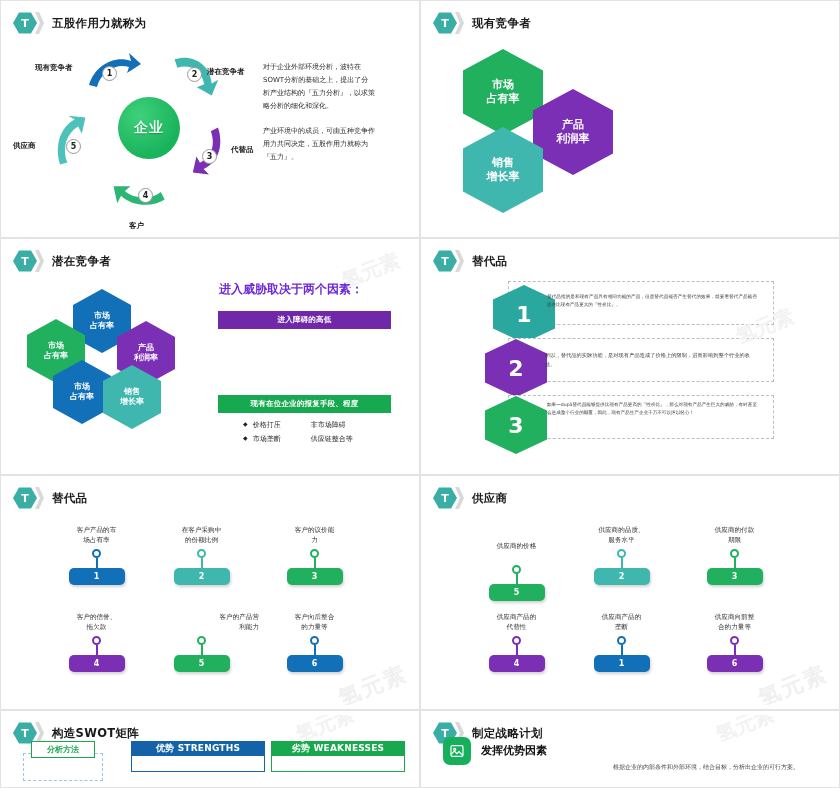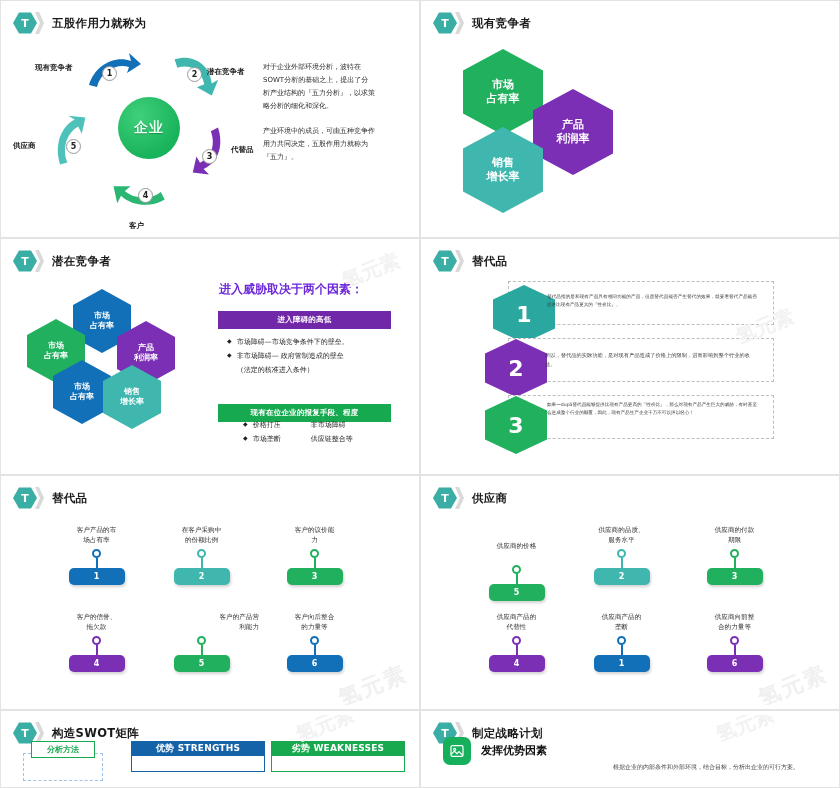--- a/index.html
+++ b/index.html
@@ -229,36 +229,22 @@
            <b>增长率</b>
           </div>
     </div>
 
     <div style="position:absolute;left:214px;top:38px;font-size:12px;font-weight:bold;color:#6d28d9;">进入威胁取决于两个因素：</div>
 
     <div class="bar" style="left:213px;top:68px;width:173px;height:18px;background:#7128a8;font-size:7.5px;">
       <span>进入障碍的高低</span>
     </div>
 
-    <div class="dlist" style="left:222px;top:92px;width:170px;">
-      <div>
-            <span class="dia">◆</span>
-        <span>市场障碍—市场竞争条件下的壁垒。</span>
-          </div>
-      <div>
-            <span class="dia">◆</span>
-        <span>非市场障碍— 政府管制造成的壁垒</span>
-          </div>
-      <div>
-            <span class="dia" style="visibility:hidden;">◆</span>
-        <span>（法定的核准进入条件）</span>
-          </div>
-    </div>
-
-    <div class="bar" style="left:213px;top:152px;width:173px;height:18px;background:#17a94f;font-size:7.5px;margin-top:9px;">
+
+    <div class="bar" style="left:213px;top:152px;width:173px;height:18px;background:#17a94f;font-size:7.5px;">
       <span>现有在位企业的报复手段、程度</span>
     </div>
 
     <div class="dlist" style="left:238px;top:175px;width:160px;">
       <div>
             <span class="dia">◆</span>
         <span style="width:58px;display:inline-block;">价格打压</span>
         <span>非市场障碍</span>
           </div>
       <div>

